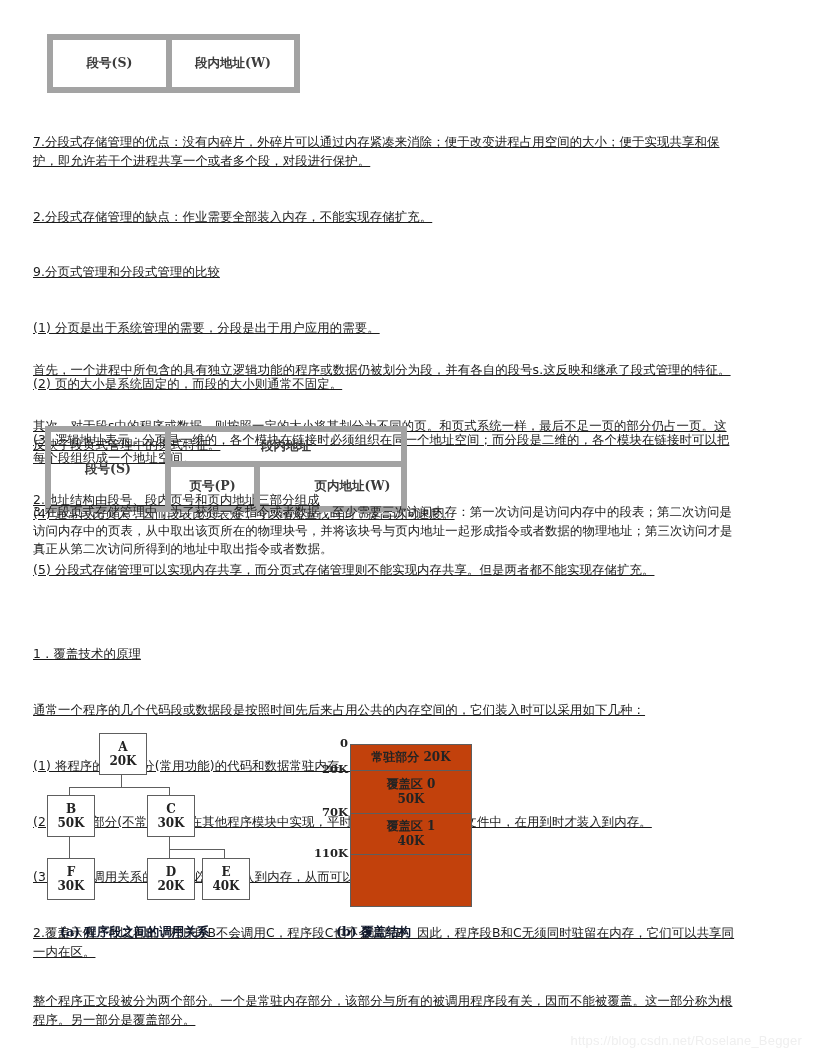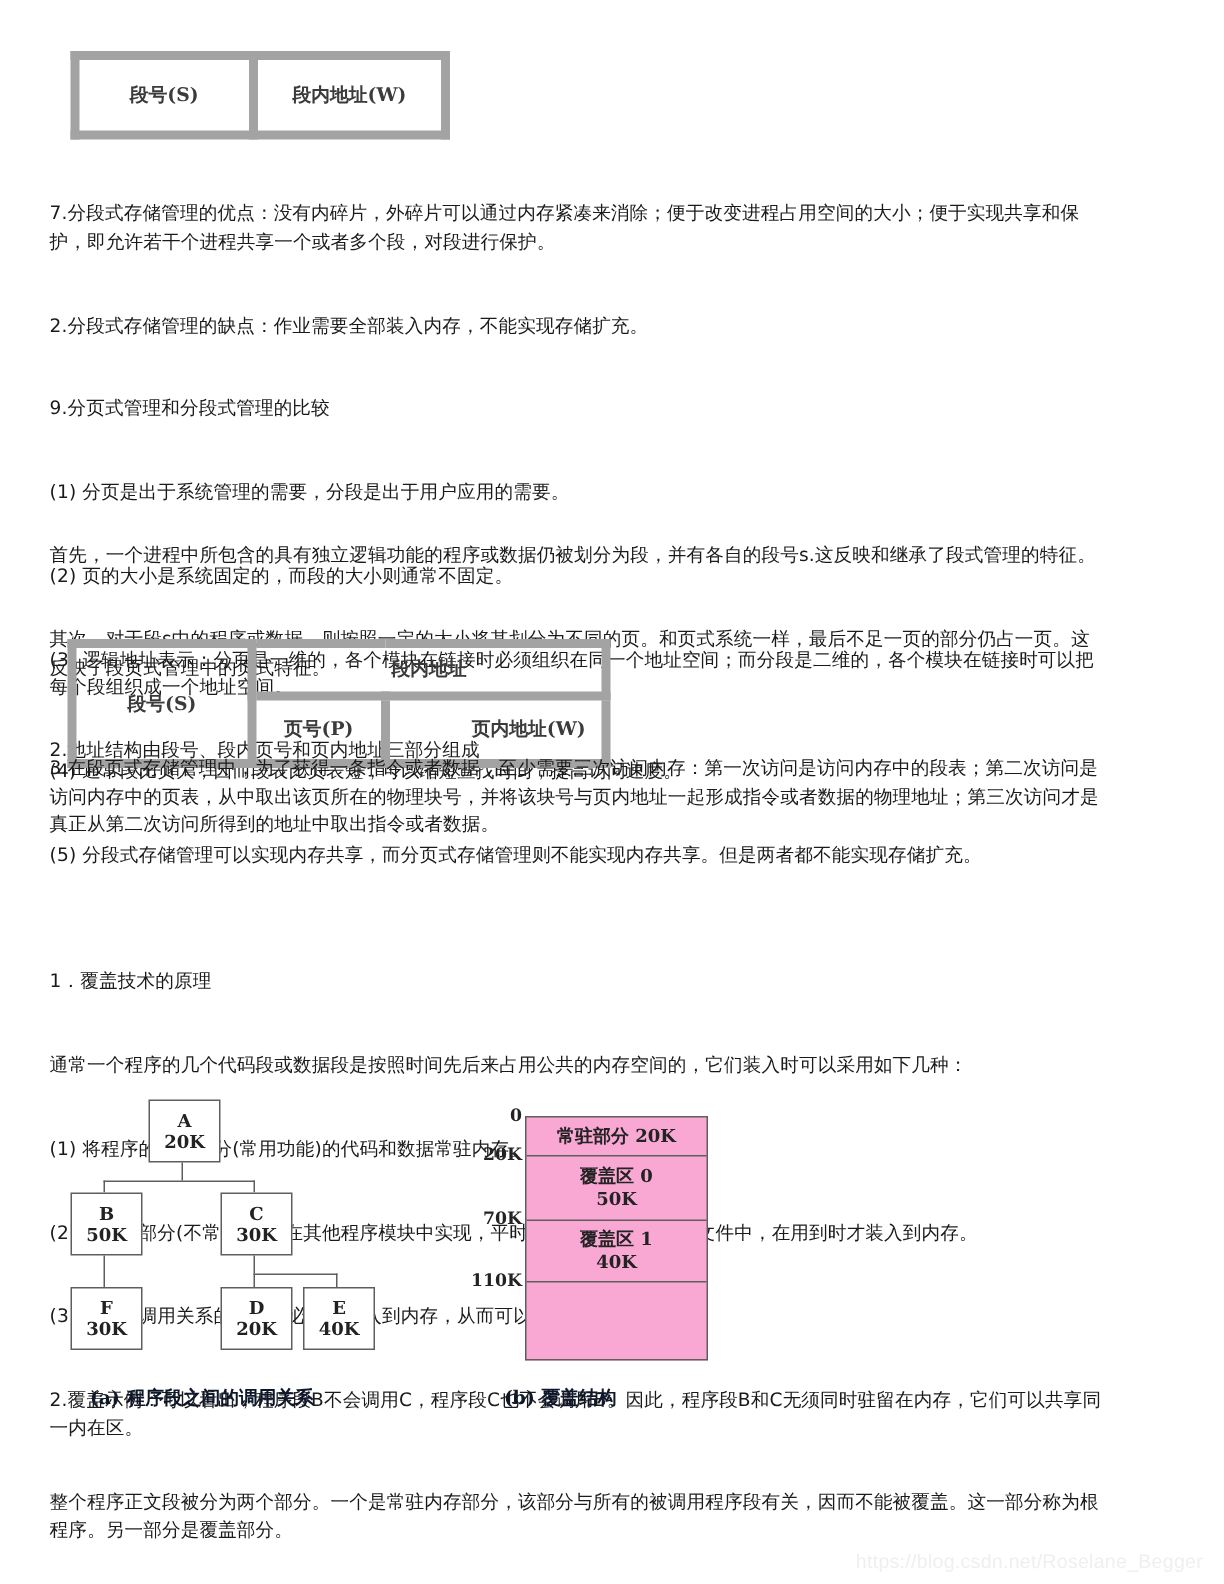--- a/index.html
+++ b/index.html
@@ -26,21 +26,21 @@
   .textblock {
     position: absolute;
     left: 33px;
     width: 752px;
     font-size: 12.4px;
     line-height: 18.6px;
     letter-spacing: 0.1px;
     text-align: left;
     white-space: pre-wrap;
   }
-  .para { margin: 0; padding: 0; }
+  .para { margin: 0; padding: 0; text-decoration: underline; }
   .heading {
     font-size: 12.6px;
     line-height: 19px;
   }
   .indent-head { padding-left: 10px; }
 
   
   .tbl {
     position: absolute;
     border-collapse: collapse;
@@ -126,21 +126,21 @@
     height: 175px;
   }
   #overlay-box {
     position: absolute;
     left: 40px;
     top: 0px;
     width: 122px;
     height: 163px;
     border: 1px solid #5e5e5e;
     box-sizing: border-box;
-    background: #f9a8d4;
+    background: #c2410c;
   }
   .ovl-band {
     position: absolute;
     left: 0;
     width: 100%;
     box-sizing: border-box;
     border-bottom: 1px solid #5e5e5e;
     display: flex;
     flex-direction: column;
     align-items: center;

